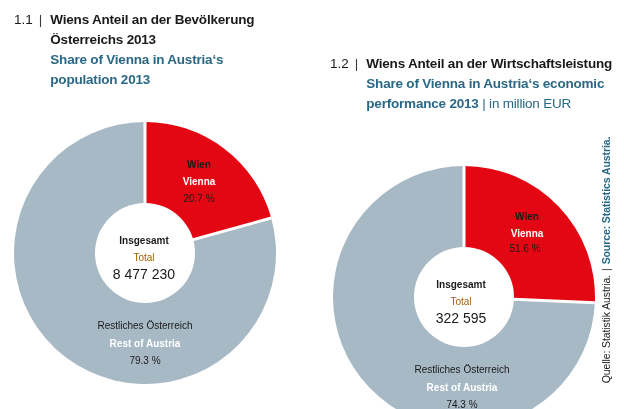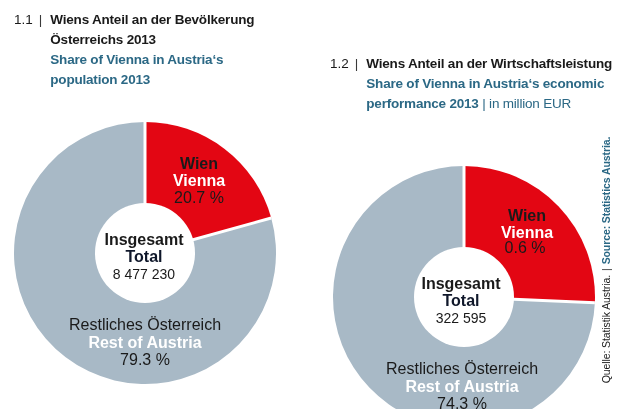--- a/index.html
+++ b/index.html
@@ -24,24 +24,24 @@
   .tl.de { color:#1a1a1a; }
   .tl.en { color:#2b6885; }
 
   
   .donut { position:absolute; width:270px; height:270px; top:118px; }
   #panel-0 .donut { left:10px; }
   #panel-1 .donut { left:5px; }
 
   
   .lbl { position:absolute; transform:translate(-50%,-50%); white-space:nowrap;
-         font-size:16px; color:#1a1a1a; }
+         font-size:10px; color:#1a1a1a; }
   .lbl.b   { font-weight:bold; }
   .lbl.w   { color:#ffffff; font-weight:bold; }
-  .lbl.t   { color:#0f172a; font-weight:bold; }
+  .lbl.t   { color:#a16207; font-weight:normal; }
   .lbl.num { font-size:14px; }
 
   #panel-0 .wien-de  { left:199px; top:164px; }
   #panel-0 .wien-en  { left:199px; top:181px; }
   #panel-0 .wien-pct { left:199px; top:198px; }
   #panel-0 .ctr-de   { left:144px; top:240px; }
   #panel-0 .ctr-en   { left:144px; top:257px; }
   #panel-0 .ctr-num  { left:144px; top:274px; }
   #panel-0 .rest-de  { left:145px; top:325px; }
   #panel-0 .rest-en  { left:145px; top:343px; }
@@ -119,21 +119,21 @@
     <div class="donut" id="donut-1"><svg width="270" height="270" viewBox="0 0 270 270">
           <path d="M 135 135 L 135.00 4.00 A 131 131 0 0 1 265.87 140.76 Z" fill="#e30613"></path>
           <path d="M 135 135 L 265.87 140.76 A 131 131 0 1 1 135.00 4.00 Z" fill="#a8b9c6"></path>
           <line x1="135" y1="135" x2="135.00" y2="4.00" stroke="#ffffff" stroke-width="3"></line>
           <line x1="135" y1="135" x2="265.87" y2="140.76" stroke="#ffffff" stroke-width="3"></line>
           <circle cx="135" cy="135" r="50" fill="#ffffff"></circle>
         </svg></div>
 
     <div class="lbl b wien-de">Wien</div>
     <div class="lbl w wien-en">Vienna</div>
-    <div class="lbl wien-pct">0.6 %</div>
+    <div class="lbl wien-pct">51.6 %</div>
 
     <div class="lbl b ctr-de">Insgesamt</div>
     <div class="lbl t ctr-en">Total</div>
     <div class="lbl num ctr-num">322 595</div>
 
     <div class="lbl rest-de">Restliches Österreich</div>
     <div class="lbl w rest-en">Rest of Austria</div>
     <div class="lbl rest-pct">74.3 %</div>
   </section>
 

